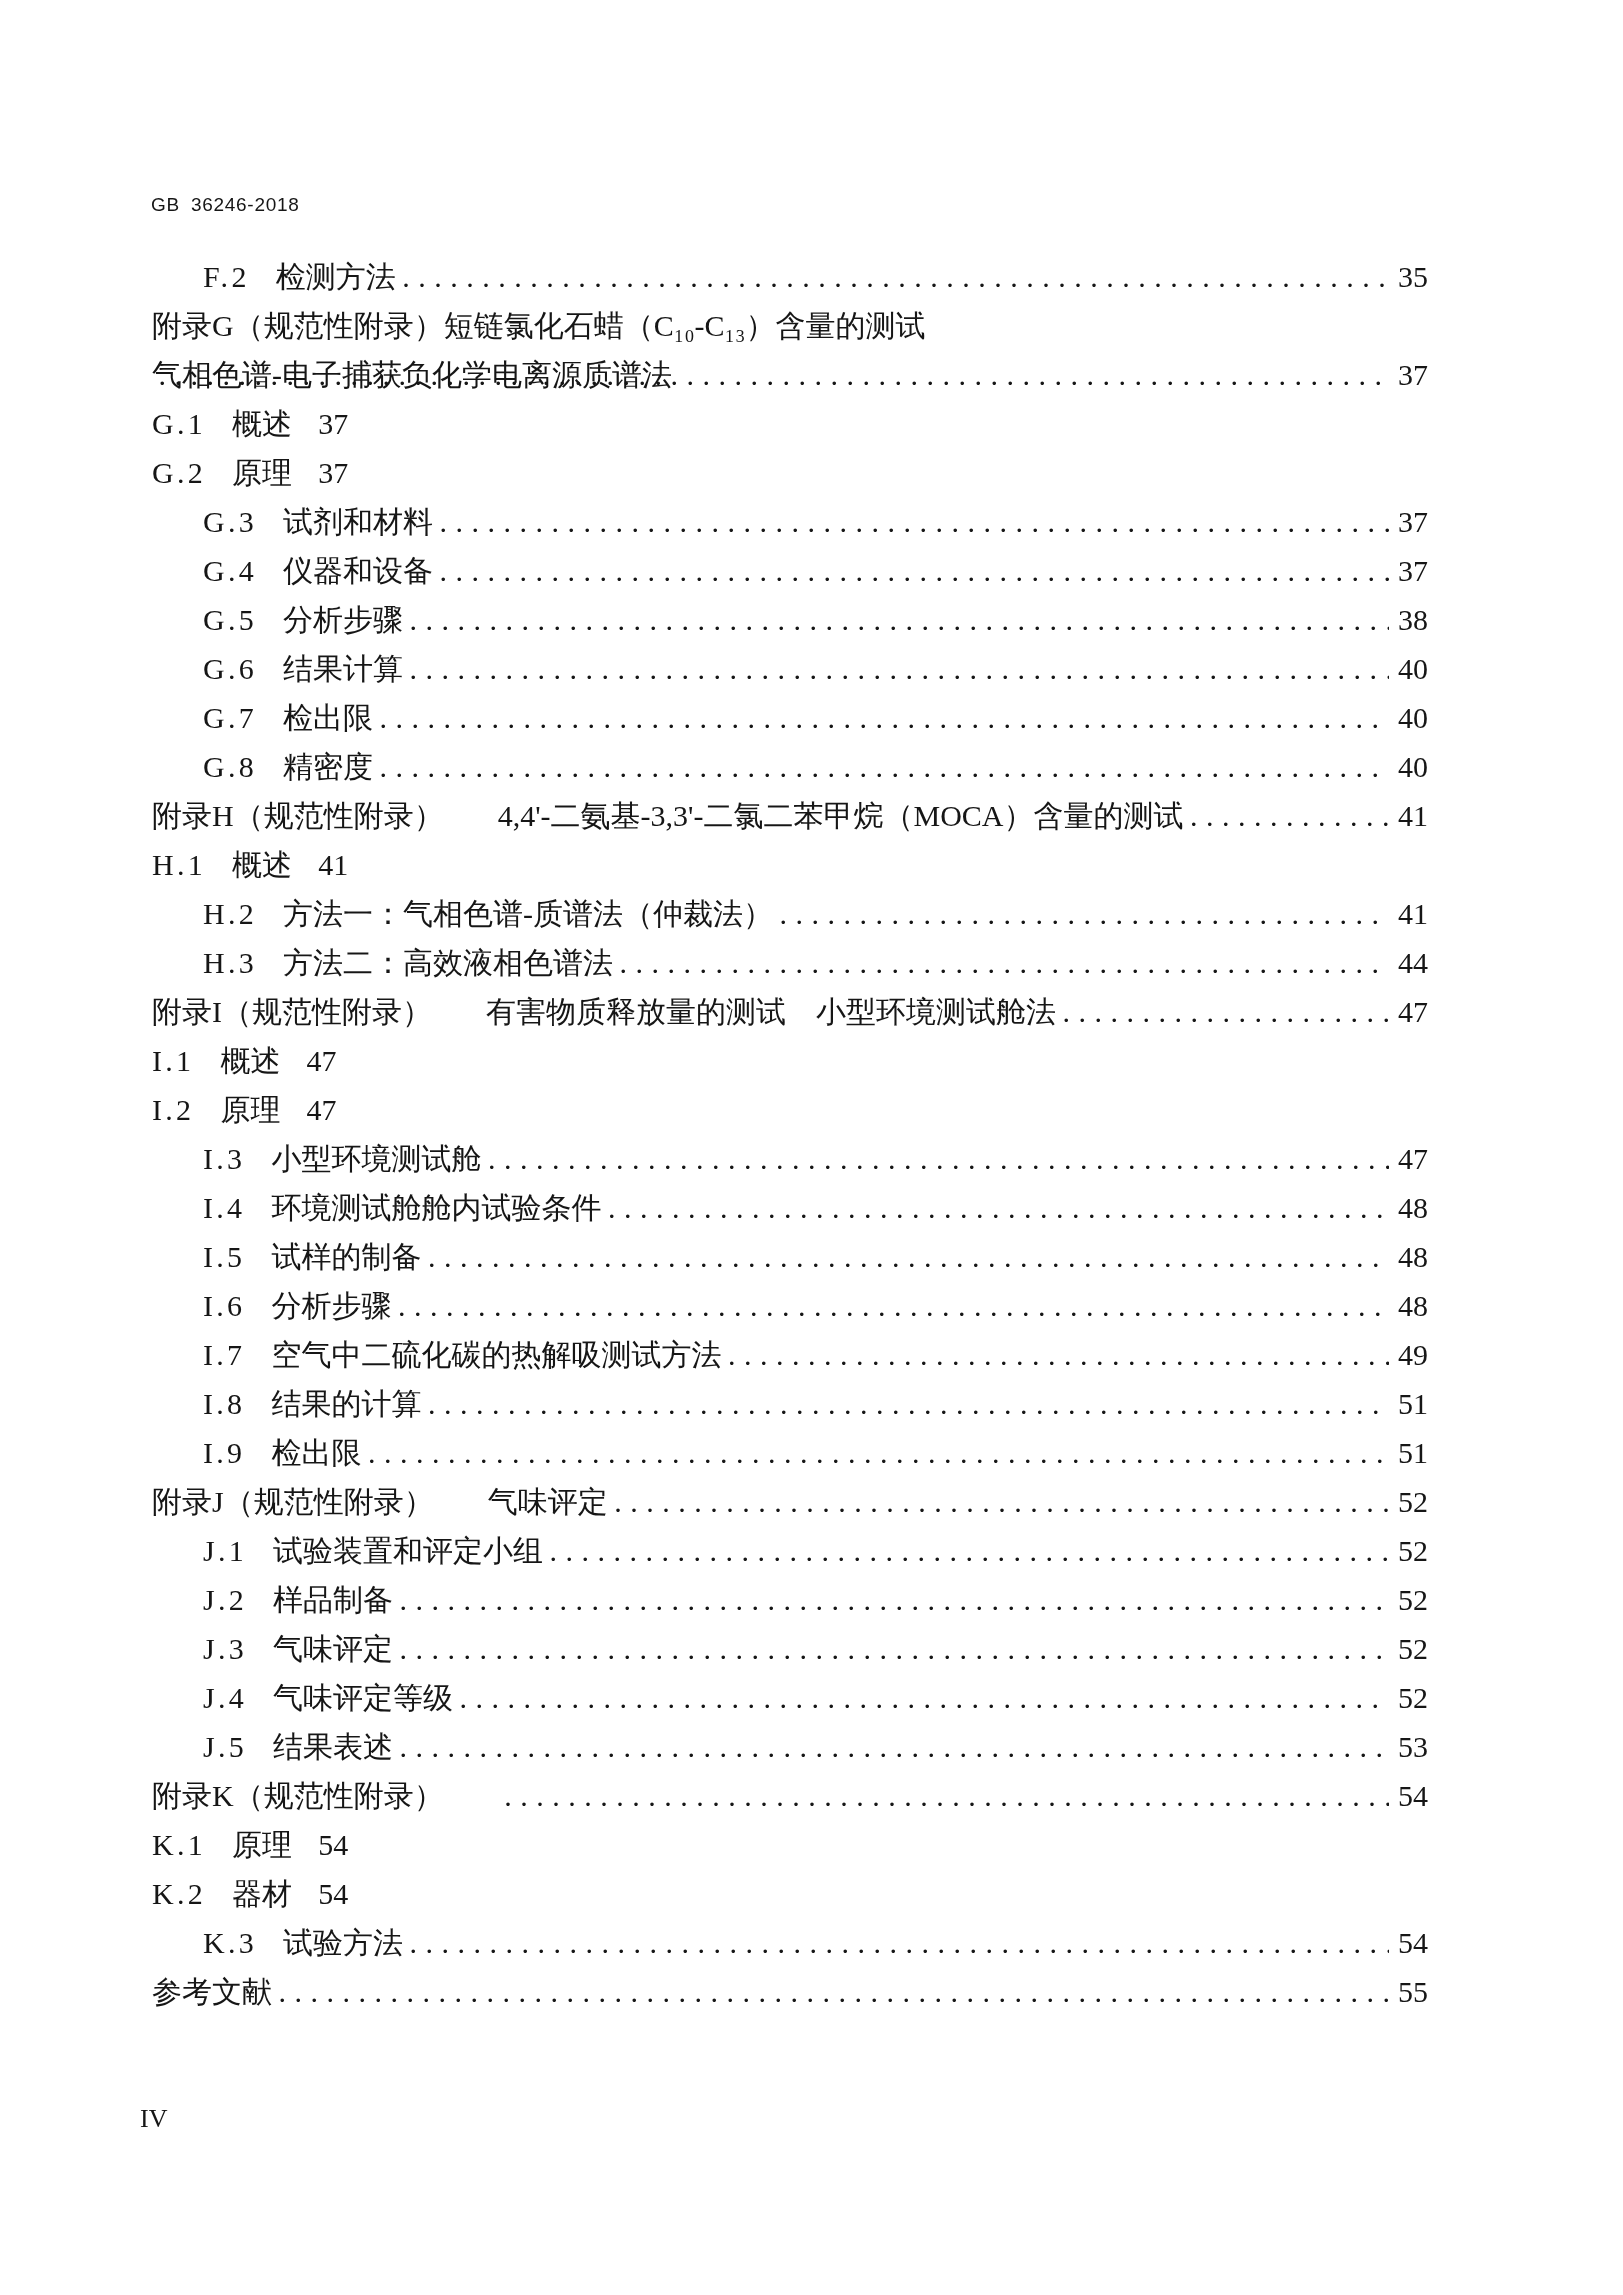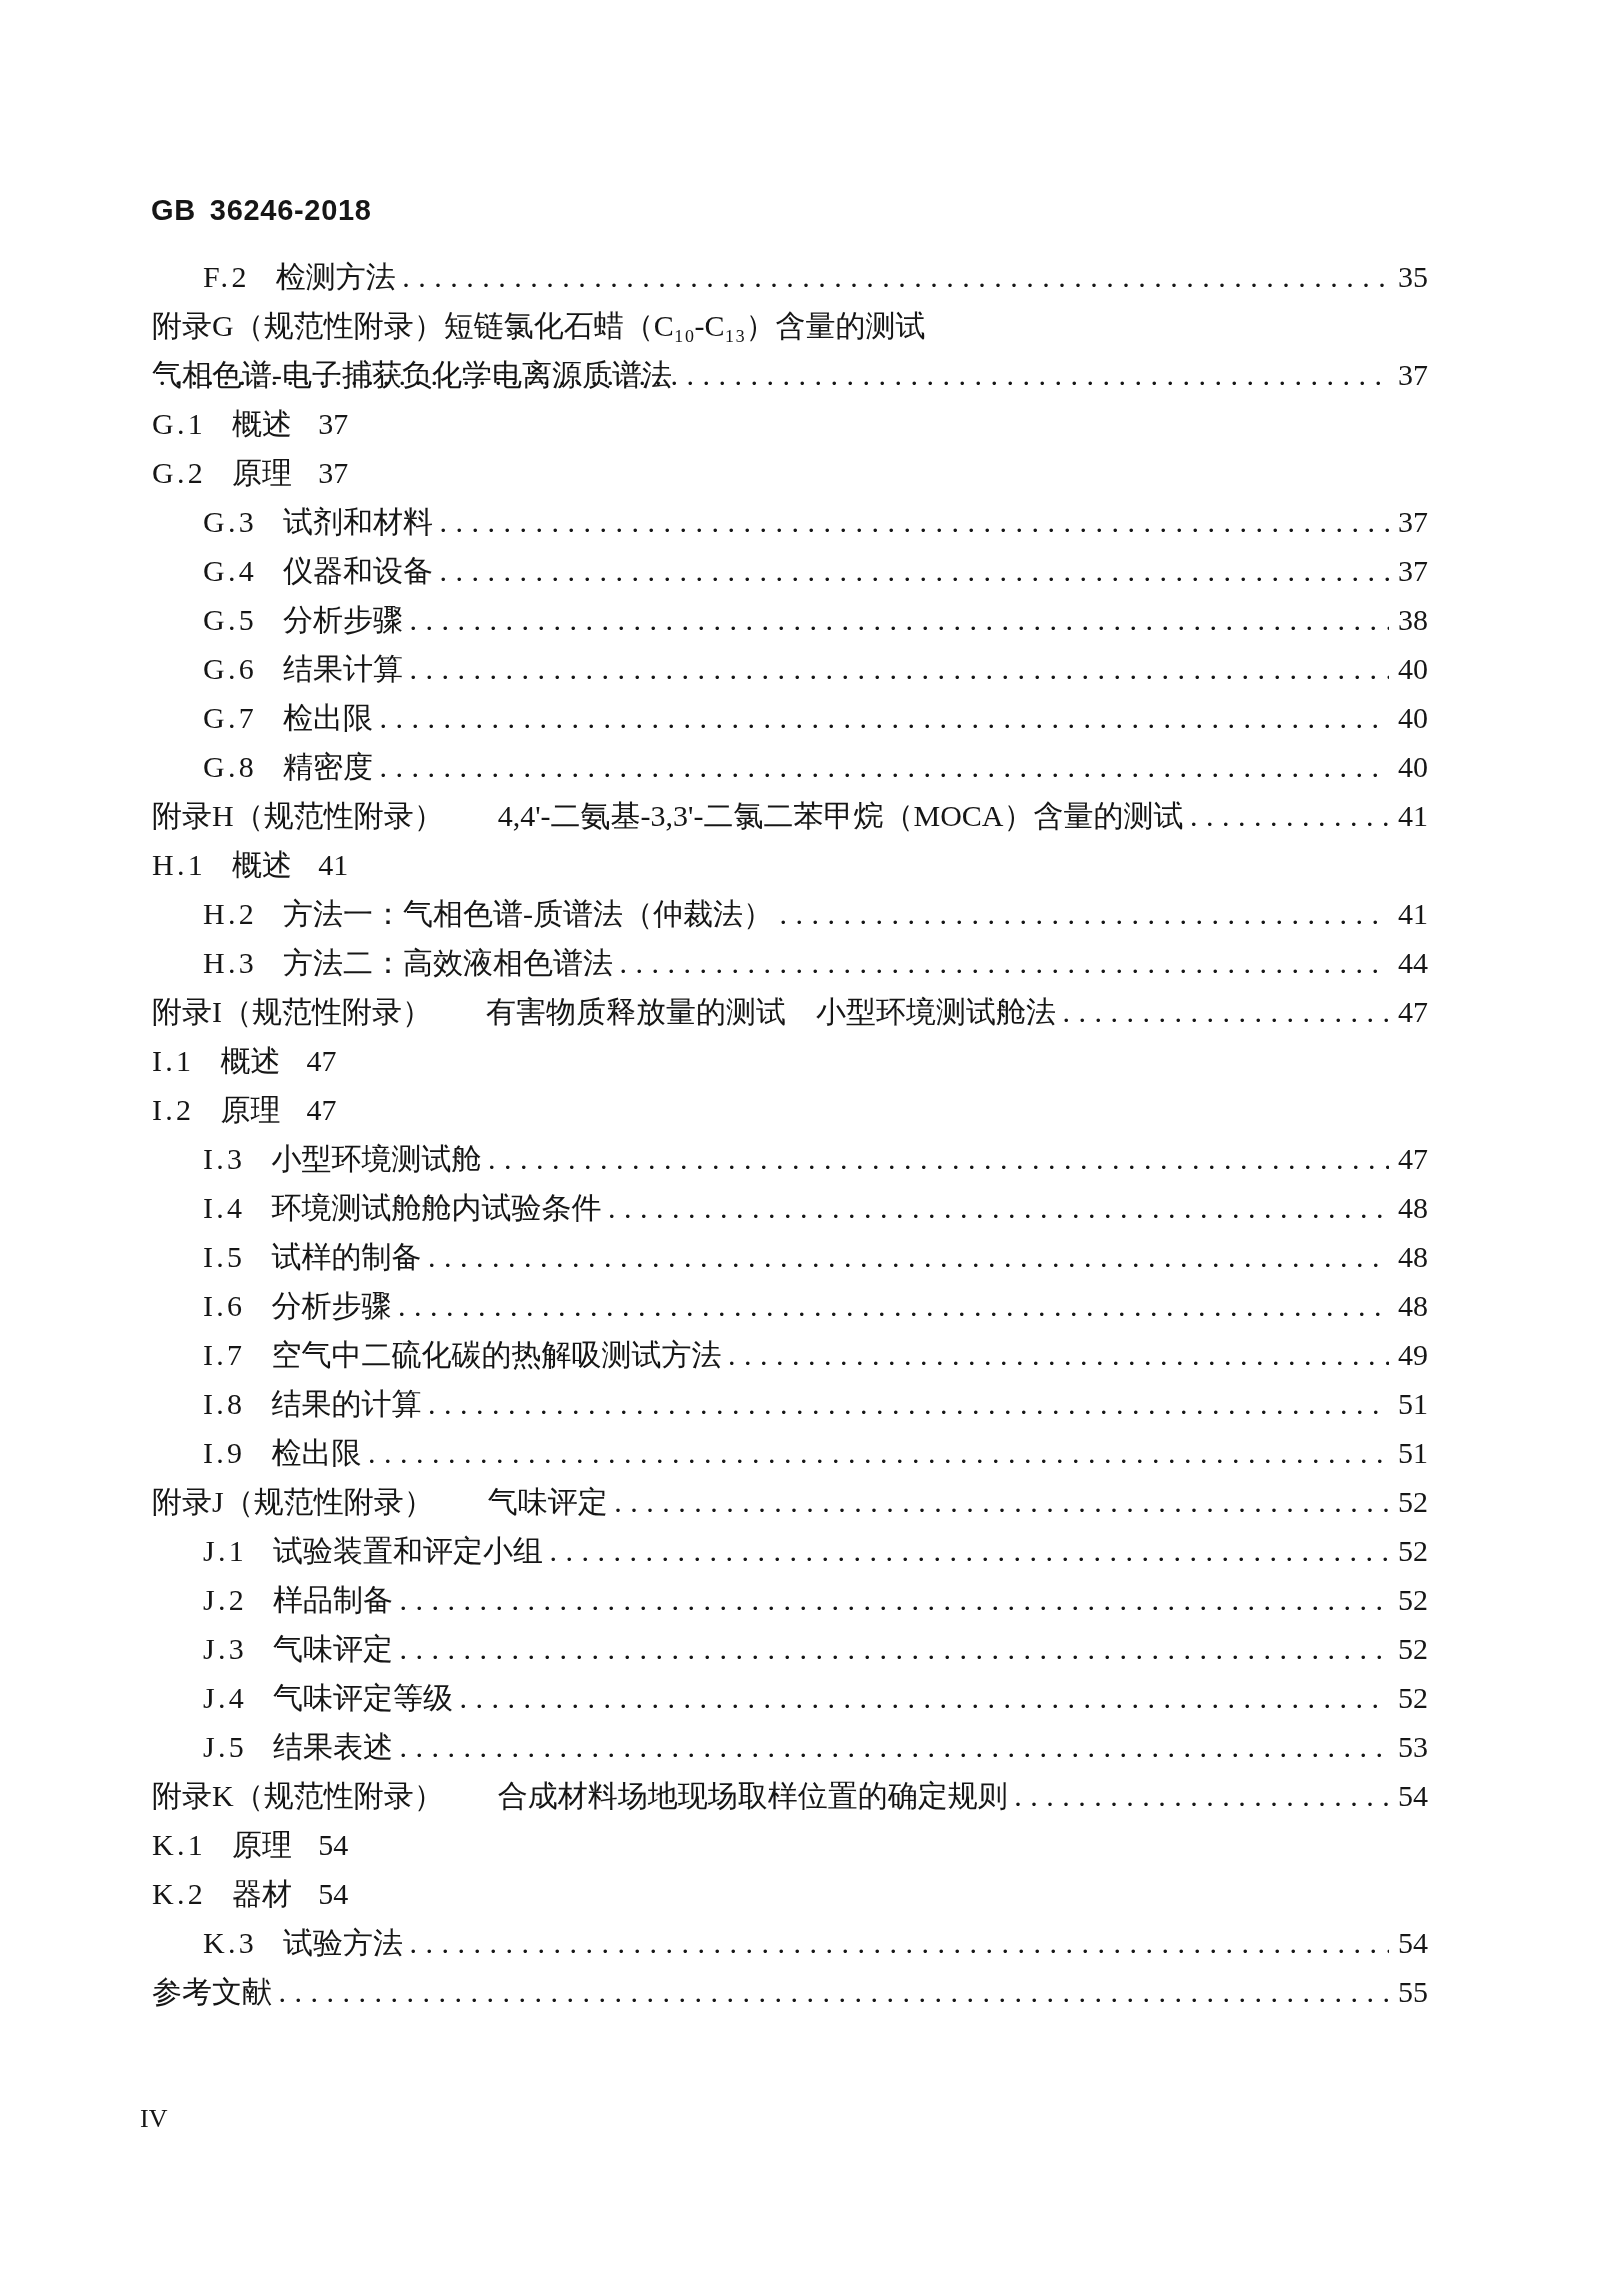--- a/index.html
+++ b/index.html
@@ -14,22 +14,22 @@
     background: #ffffff;
     color: #161616;
     font-family: "Liberation Serif", "DejaVu Serif", serif;
     overflow: hidden;
   }
   .header {
     position: absolute;
     left: 151px;
     top: 194px;
     font-family: "Liberation Sans", "DejaVu Sans", sans-serif;
-    font-weight: bold;
-    font-size: 29px;
+    font-weight: normal;
+    font-size: 19px;
     letter-spacing: 0.7px;
     word-spacing: 5.2px;
     white-space: nowrap;
   }
   .toc {
     position: absolute;
     left: 152px;
     top: 252px;
     width: 1276px;
     font-size: 30px;
@@ -245,21 +245,20 @@
         <span class="page-num">52</span>
       </div>
       <div class="line sub">
         <span class="num">J.5</span>
         <span class="title">结果表述</span>
         <span class="dots"></span>
         <span class="page-num">53</span>
       </div>
       <div class="line appendix">
         <span class="prefix">附录K（规范性附录）</span>
-        <span class="title">合成材料场地现场取样位置的确定规则</span>
         <span class="dots"></span>
         <span class="page-num">54</span>
       </div>
       <div class="line rightline">
         <span class="num">K.1</span>
         <span class="title">原理</span>
         <span class="page-num">54</span>
       </div>
       <div class="line rightline">
         <span class="num">K.2</span>

